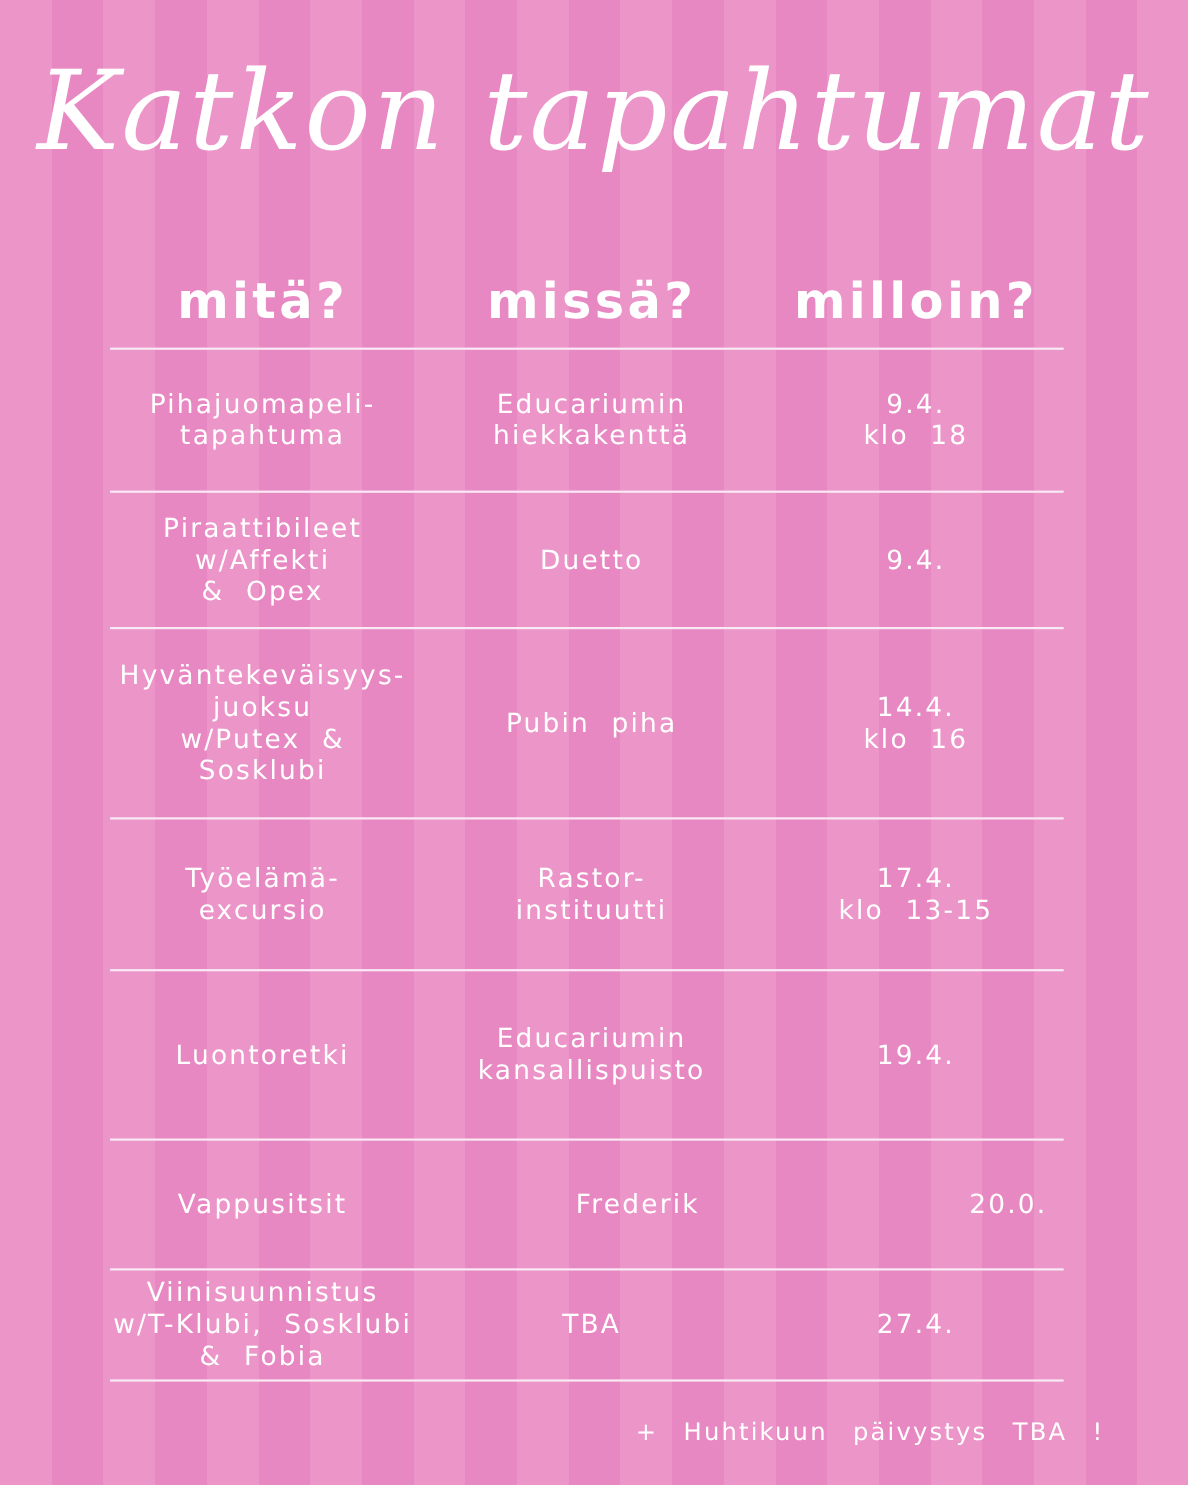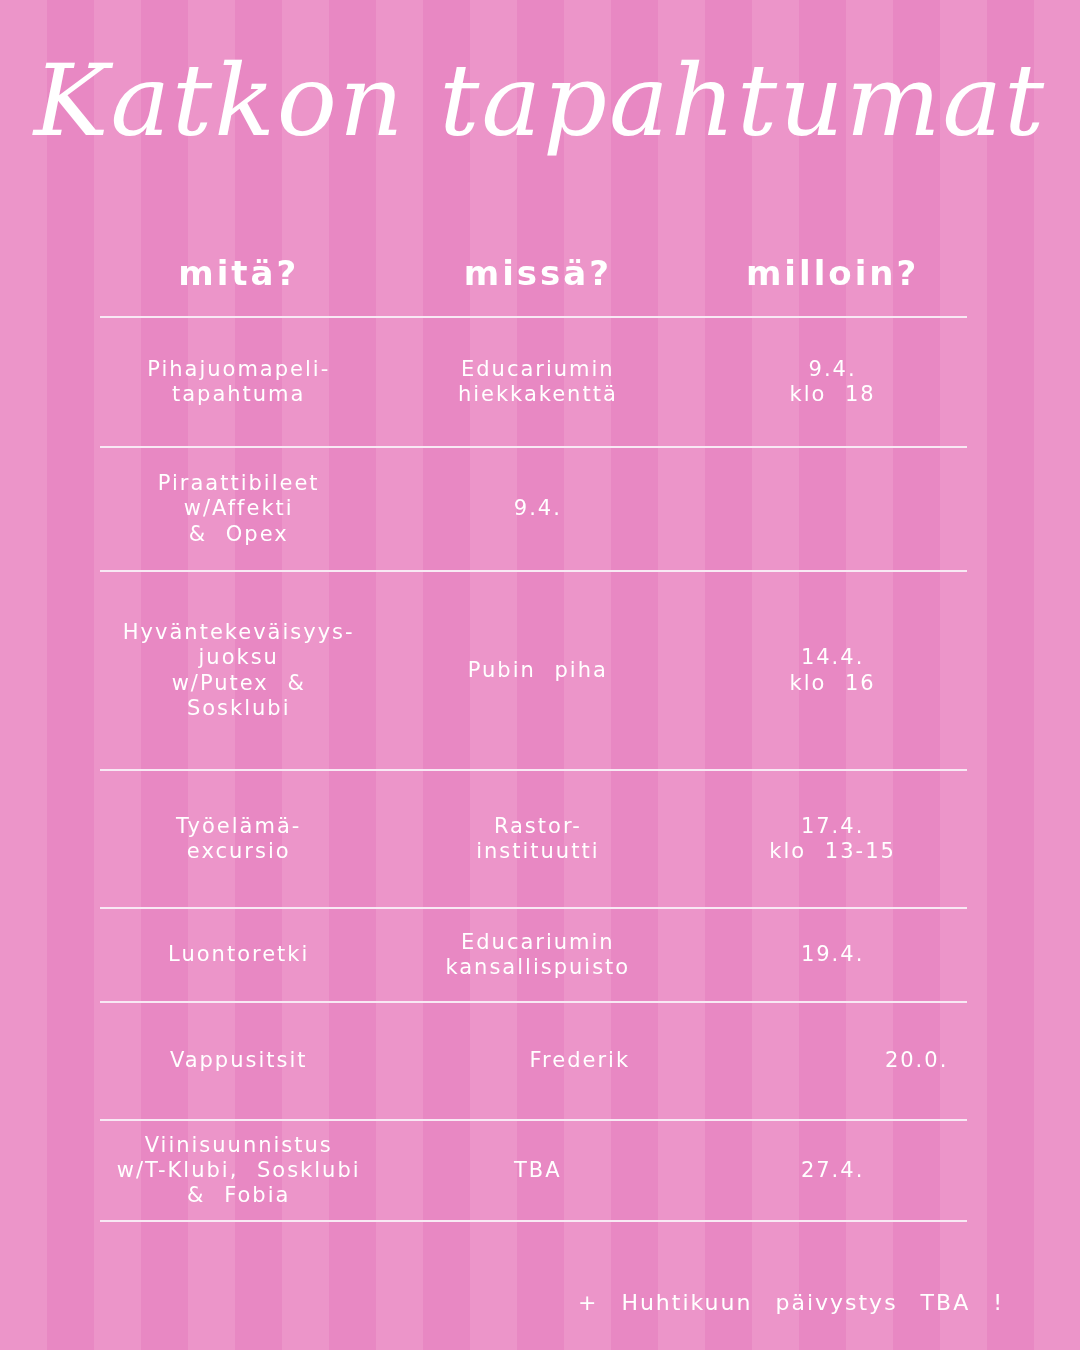--- a/index.html
+++ b/index.html
@@ -49,35 +49,35 @@
   }
   .t-row {
     display: grid;
     grid-template-columns: 32% 37% 31%;
     align-items: center;
     border-bottom: 2px solid var(--divider, #F8E9F4);
   }
   .t-row--header { height: 88px; }
   .t-row--r1 { height: 130px; }
   .t-row--r2 { height: 124px; }
-  .t-row--r3 { height: 199px; }
+  .t-row--r3 { height: 173px; }
   .t-row--r4 { height: 138px; }
-  .t-row--r5 { height: 94px; }
+  .t-row--r5 { height: 154px; }
   .t-row--r6 { height: 118px; gap: 42px; }
   .t-row--r7 { height: 101px; }
   .h-cell {
     text-align: center;
     font-weight: bold;
-    font-size: 34px;
+    font-size: 45px;
     letter-spacing: 3px;
     white-space: nowrap;
   }
   .cell {
     text-align: center;
-    font-size: 21px;
+    font-size: 24px;
     line-height: 1.2;
     letter-spacing: 2px;
     word-spacing: 10px;
     white-space: pre-line;
   }
   .footer-note {
     position: absolute;
     top: 1290px;
     right: 76px;
     font-size: 22px;
@@ -109,20 +109,21 @@
       <div class="cell">Educariumin
 hiekkakenttä</div>
       <div class="cell">9.4.
 klo 18</div>
     </div>
 
     <div class="t-row t-row--r2">
       <div class="cell">Piraattibileet
 w/Affekti
 &amp; Opex</div>
+      <div class="cell">Duetto</div>
       <div class="cell">9.4.</div>
     </div>
 
     <div class="t-row t-row--r3">
       <div class="cell">Hyväntekeväisyys-
 juoksu
 w/Putex &amp;
 Sosklubi</div>
       <div class="cell">Pubin piha</div>
       <div class="cell">14.4.

